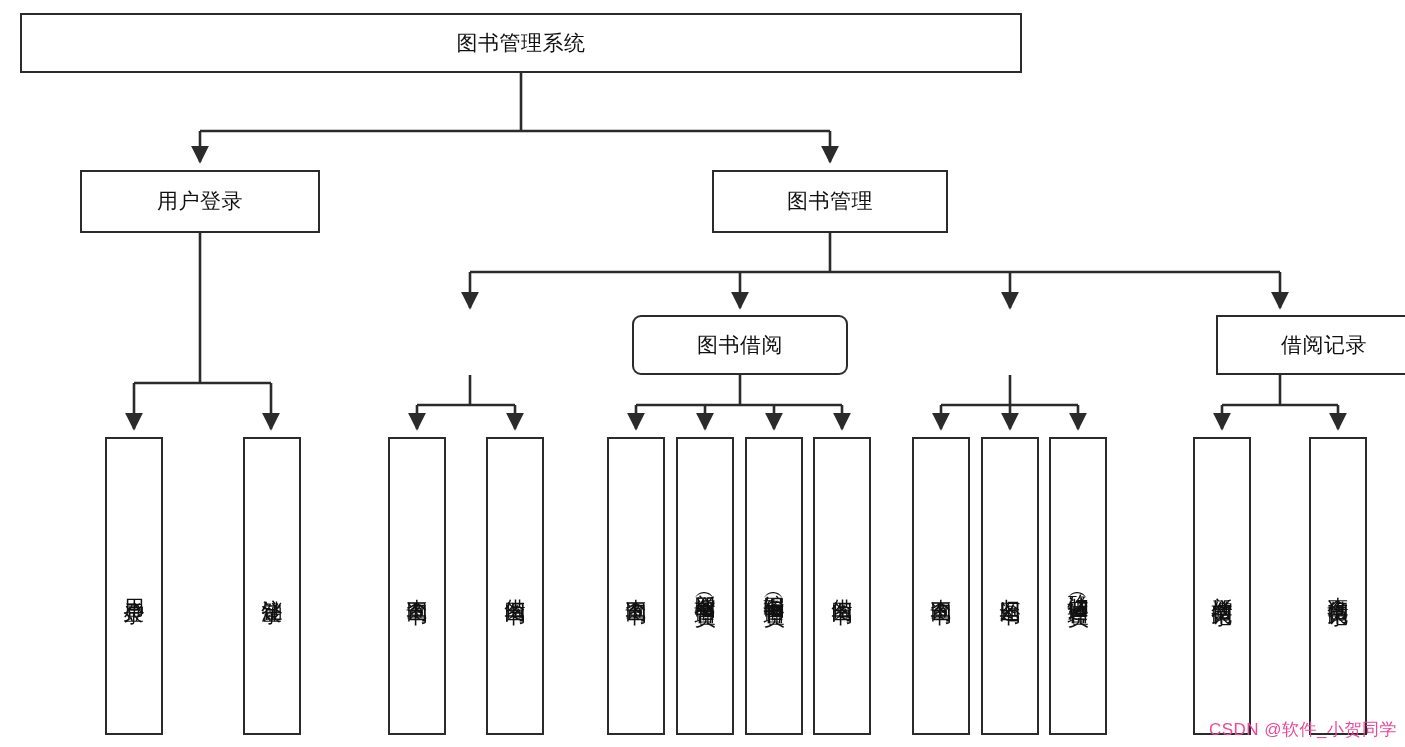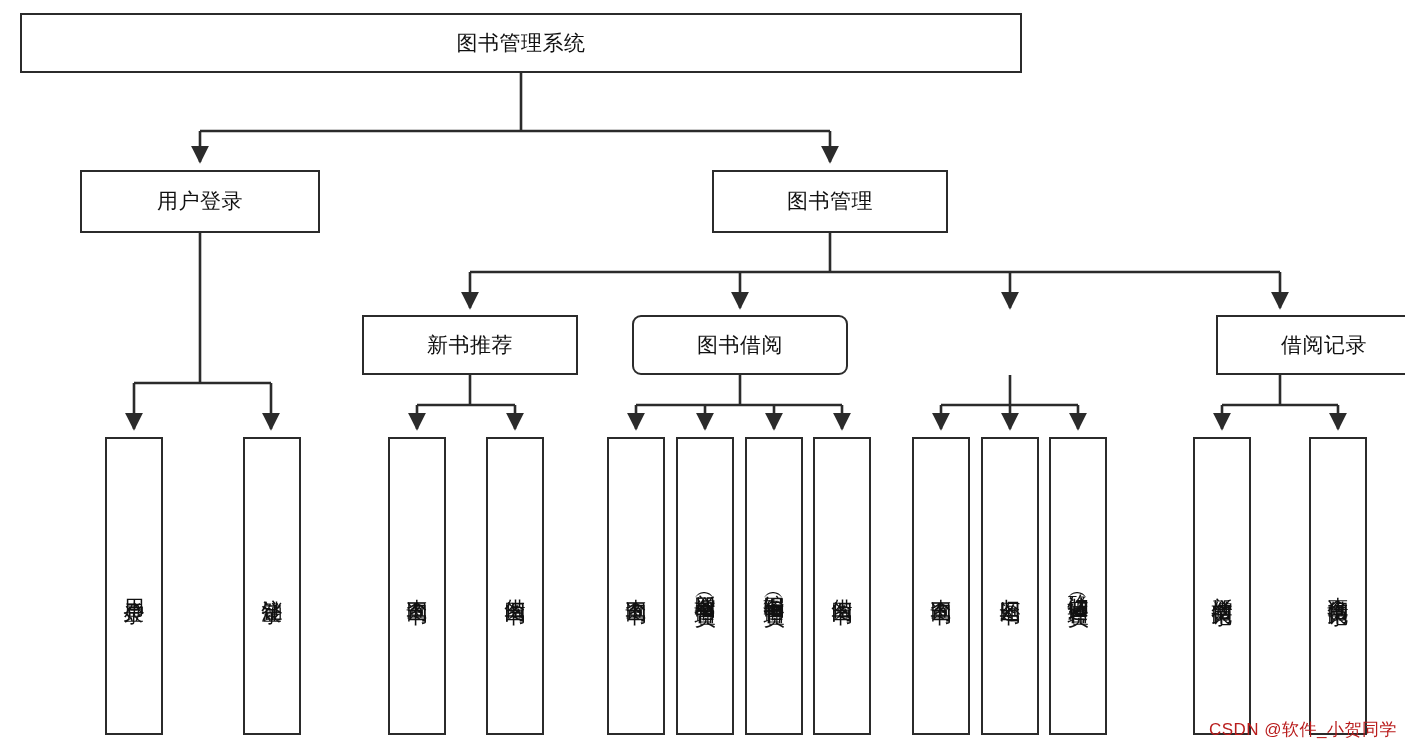--- a/index.html
+++ b/index.html
@@ -59,21 +59,21 @@
     text-orientation: upright;
     display: block;
     letter-spacing: 2px;
     line-height: 1.05;
   }
   #watermark {
     position: absolute;
     right: 8px;
     bottom: 6px;
     font-size: 17px;
-    color: #b91c1c;
+    color: #ec4899;
     letter-spacing: 0.5px;
     white-space: nowrap;
     pointer-events: none;
   }
 </style>
 </head>
 <body>
 
 <div id="diagram-root">
 
@@ -131,23 +131,20 @@
     <span>图书管理系统</span>
   </div>
 
   <div class="node node-h" style="left:80px; top:170px; width:240px; height:63px;">
     <span>用户登录</span>
   </div>
   <div class="node node-h" style="left:712px; top:170px; width:236px; height:63px;">
     <span>图书管理</span>
   </div>
 
-  <div class="node node-h" style="left:362px; top:315px; width:216px; height:60px;">
-    <span>新书推荐</span>
-  </div>
   <div class="node node-h" style="left:632px; top:315px; width:216px; height:60px;border-radius:9px;">
     <span>图书借阅</span>
   </div>
   <div class="node node-h" style="left:1216px; top:315px; width:216px; height:60px;">
     <span>借阅记录</span>
   </div>
 
   <div class="node node-v" style="left:105px; top:437px; width:58px; height:298px;">
     <span class="vlabel">用户登录</span>
   </div>

